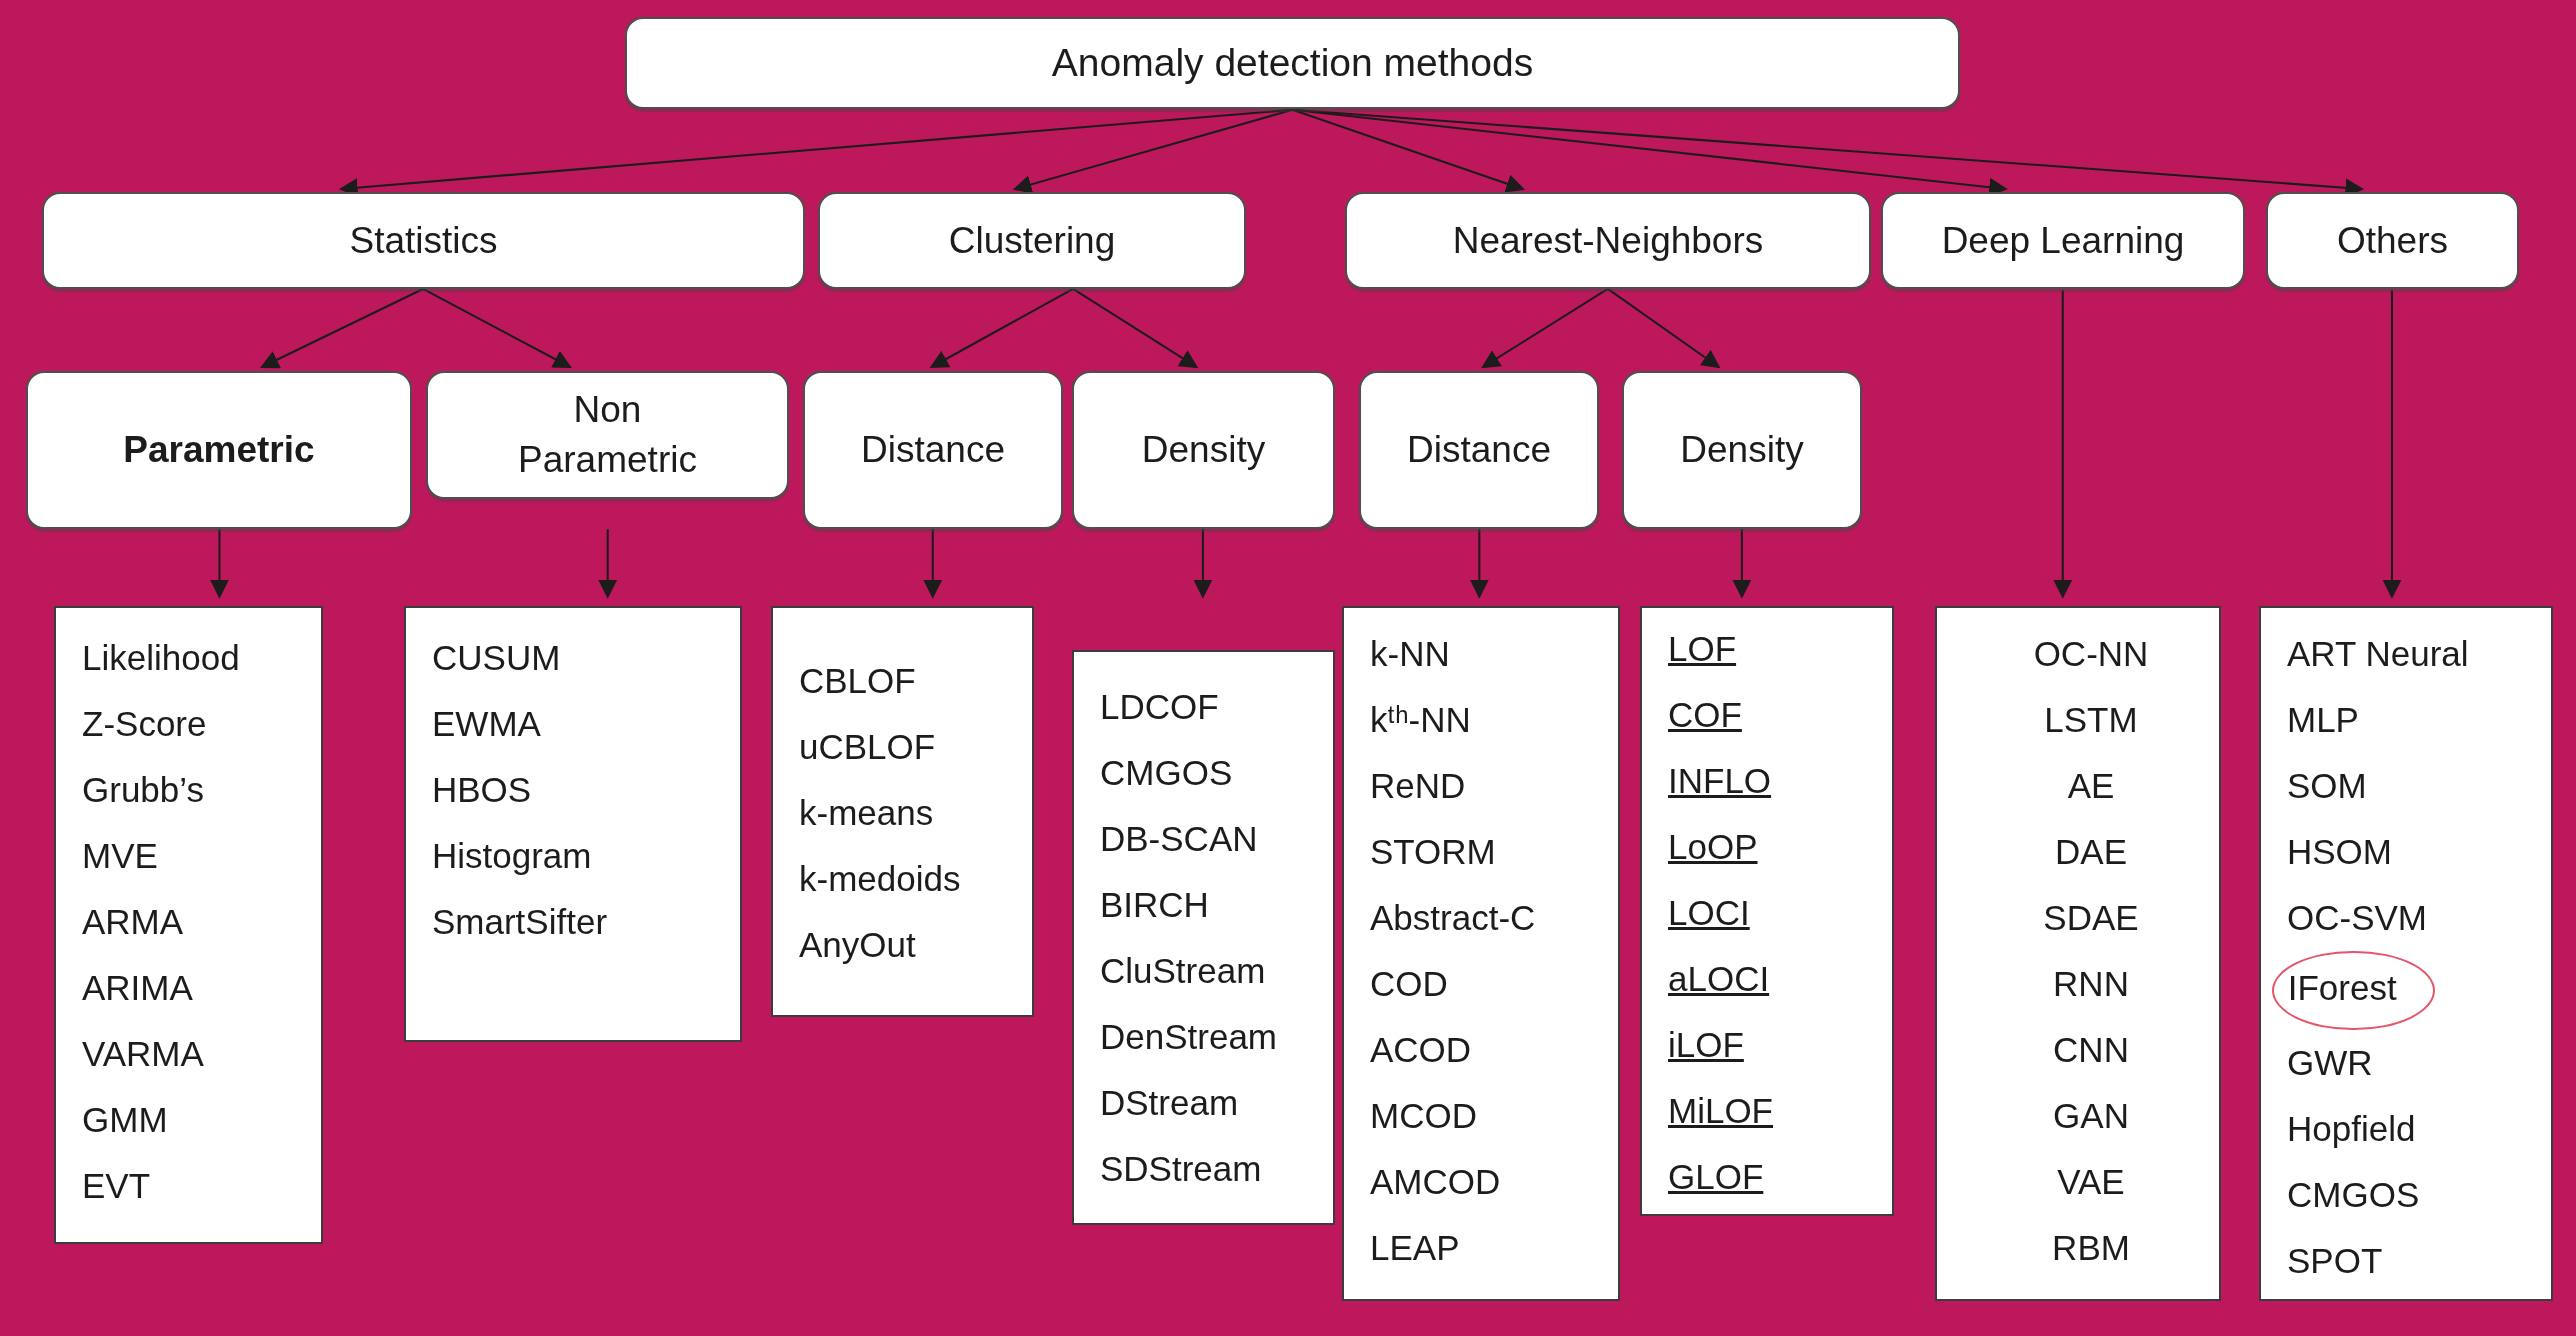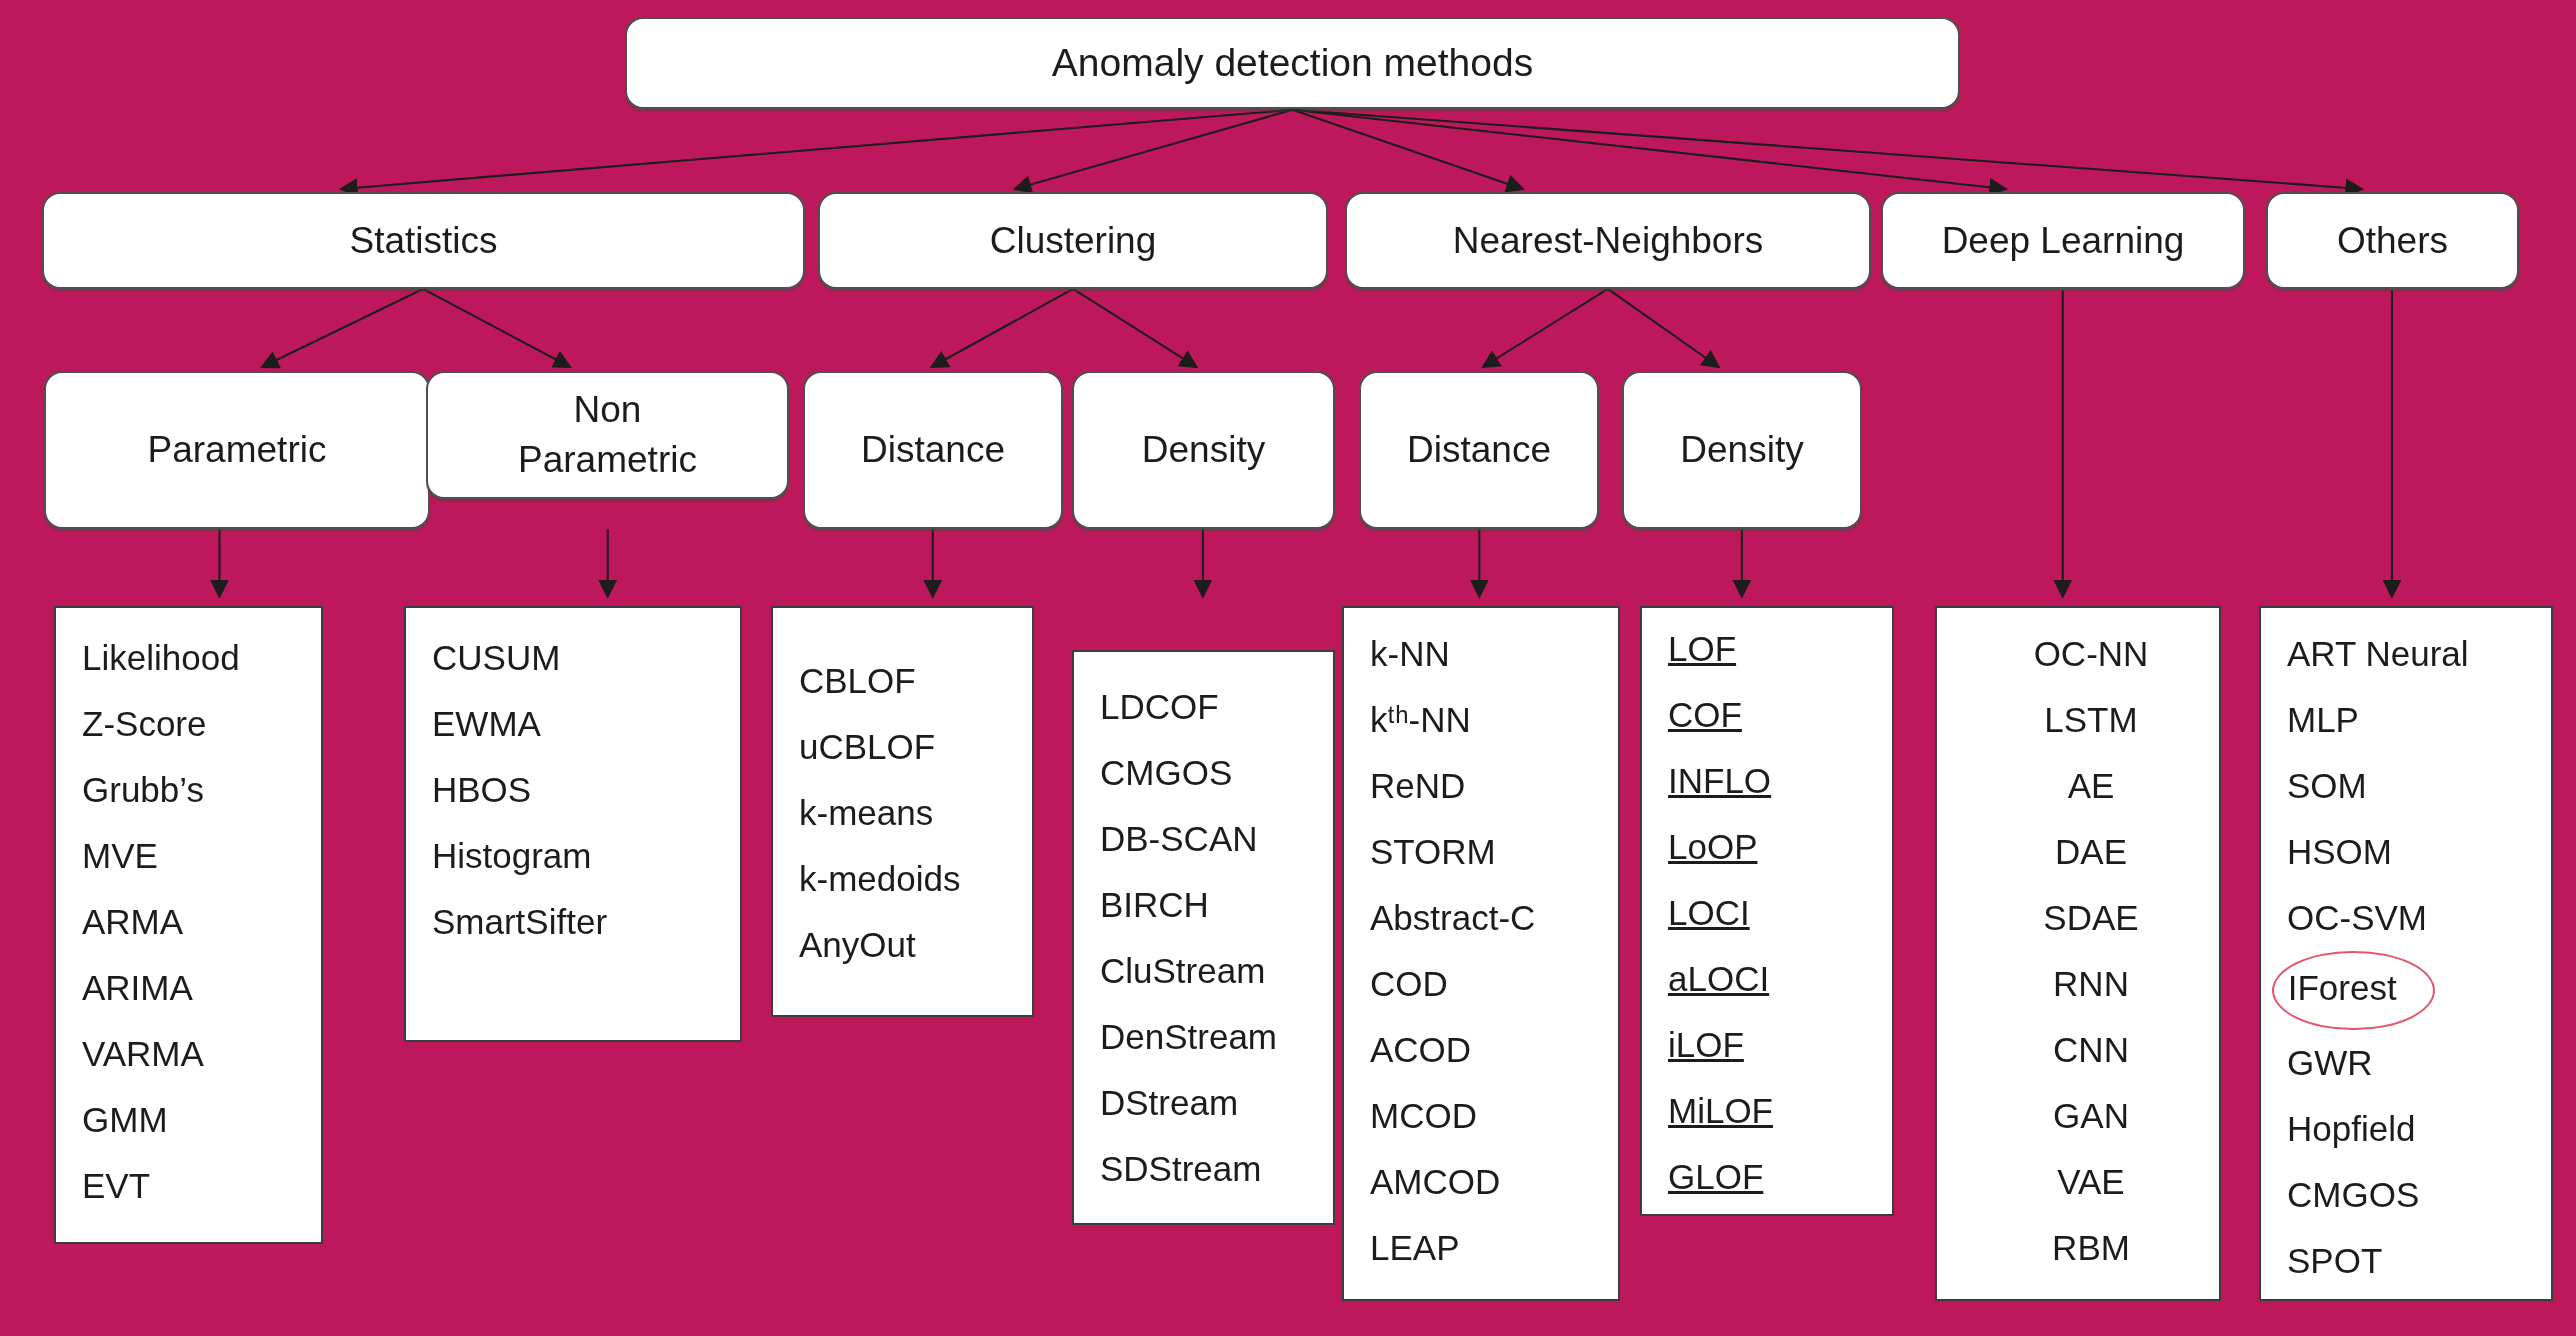--- a/index.html
+++ b/index.html
@@ -74,34 +74,34 @@
     </g>
   </svg>
 
   <div class="node rounded root-box" style="left:625px;top:17.4px;width:1335px;height:92px;">
     <span class="label">Anomaly detection methods</span>
   </div>
 
   <div class="node rounded lvl1" style="left:42px;top:192px;width:763px;height:97px;">
     <span class="label">Statistics</span>
   </div>
-  <div class="node rounded lvl1" style="left:818px;top:192px;width:510px;height:97px;">
+  <div class="node rounded lvl1" style="left:818px;top:192px;width:428px;height:97px;">
     <span class="label">Clustering</span>
   </div>
   <div class="node rounded lvl1" style="left:1345px;top:192px;width:526px;height:97px;">
     <span class="label">Nearest-Neighbors</span>
   </div>
   <div class="node rounded lvl1" style="left:1881px;top:192px;width:364px;height:97px;">
     <span class="label">Deep Learning</span>
   </div>
   <div class="node rounded lvl1" style="left:2266px;top:192px;width:253px;height:97px;">
     <span class="label">Others</span>
   </div>
 
-  <div class="node rounded lvl2" style="left:44px;top:371px;width:386px;height:158px;">
+  <div class="node rounded lvl2" style="left:26px;top:371px;width:386px;height:158px;font-weight:bold;">
     <span class="label">Parametric</span>
   </div>
   <div class="node rounded lvl2" style="left:426px;top:371px;width:363px;height:128px;">
     <span class="label">Non Parametric</span>
   </div>
   <div class="node rounded lvl2" style="left:803px;top:371px;width:260px;height:158px;">
     <span class="label">Distance</span>
   </div>
   <div class="node rounded lvl2" style="left:1072px;top:371px;width:263px;height:158px;">
     <span class="label">Density</span>

